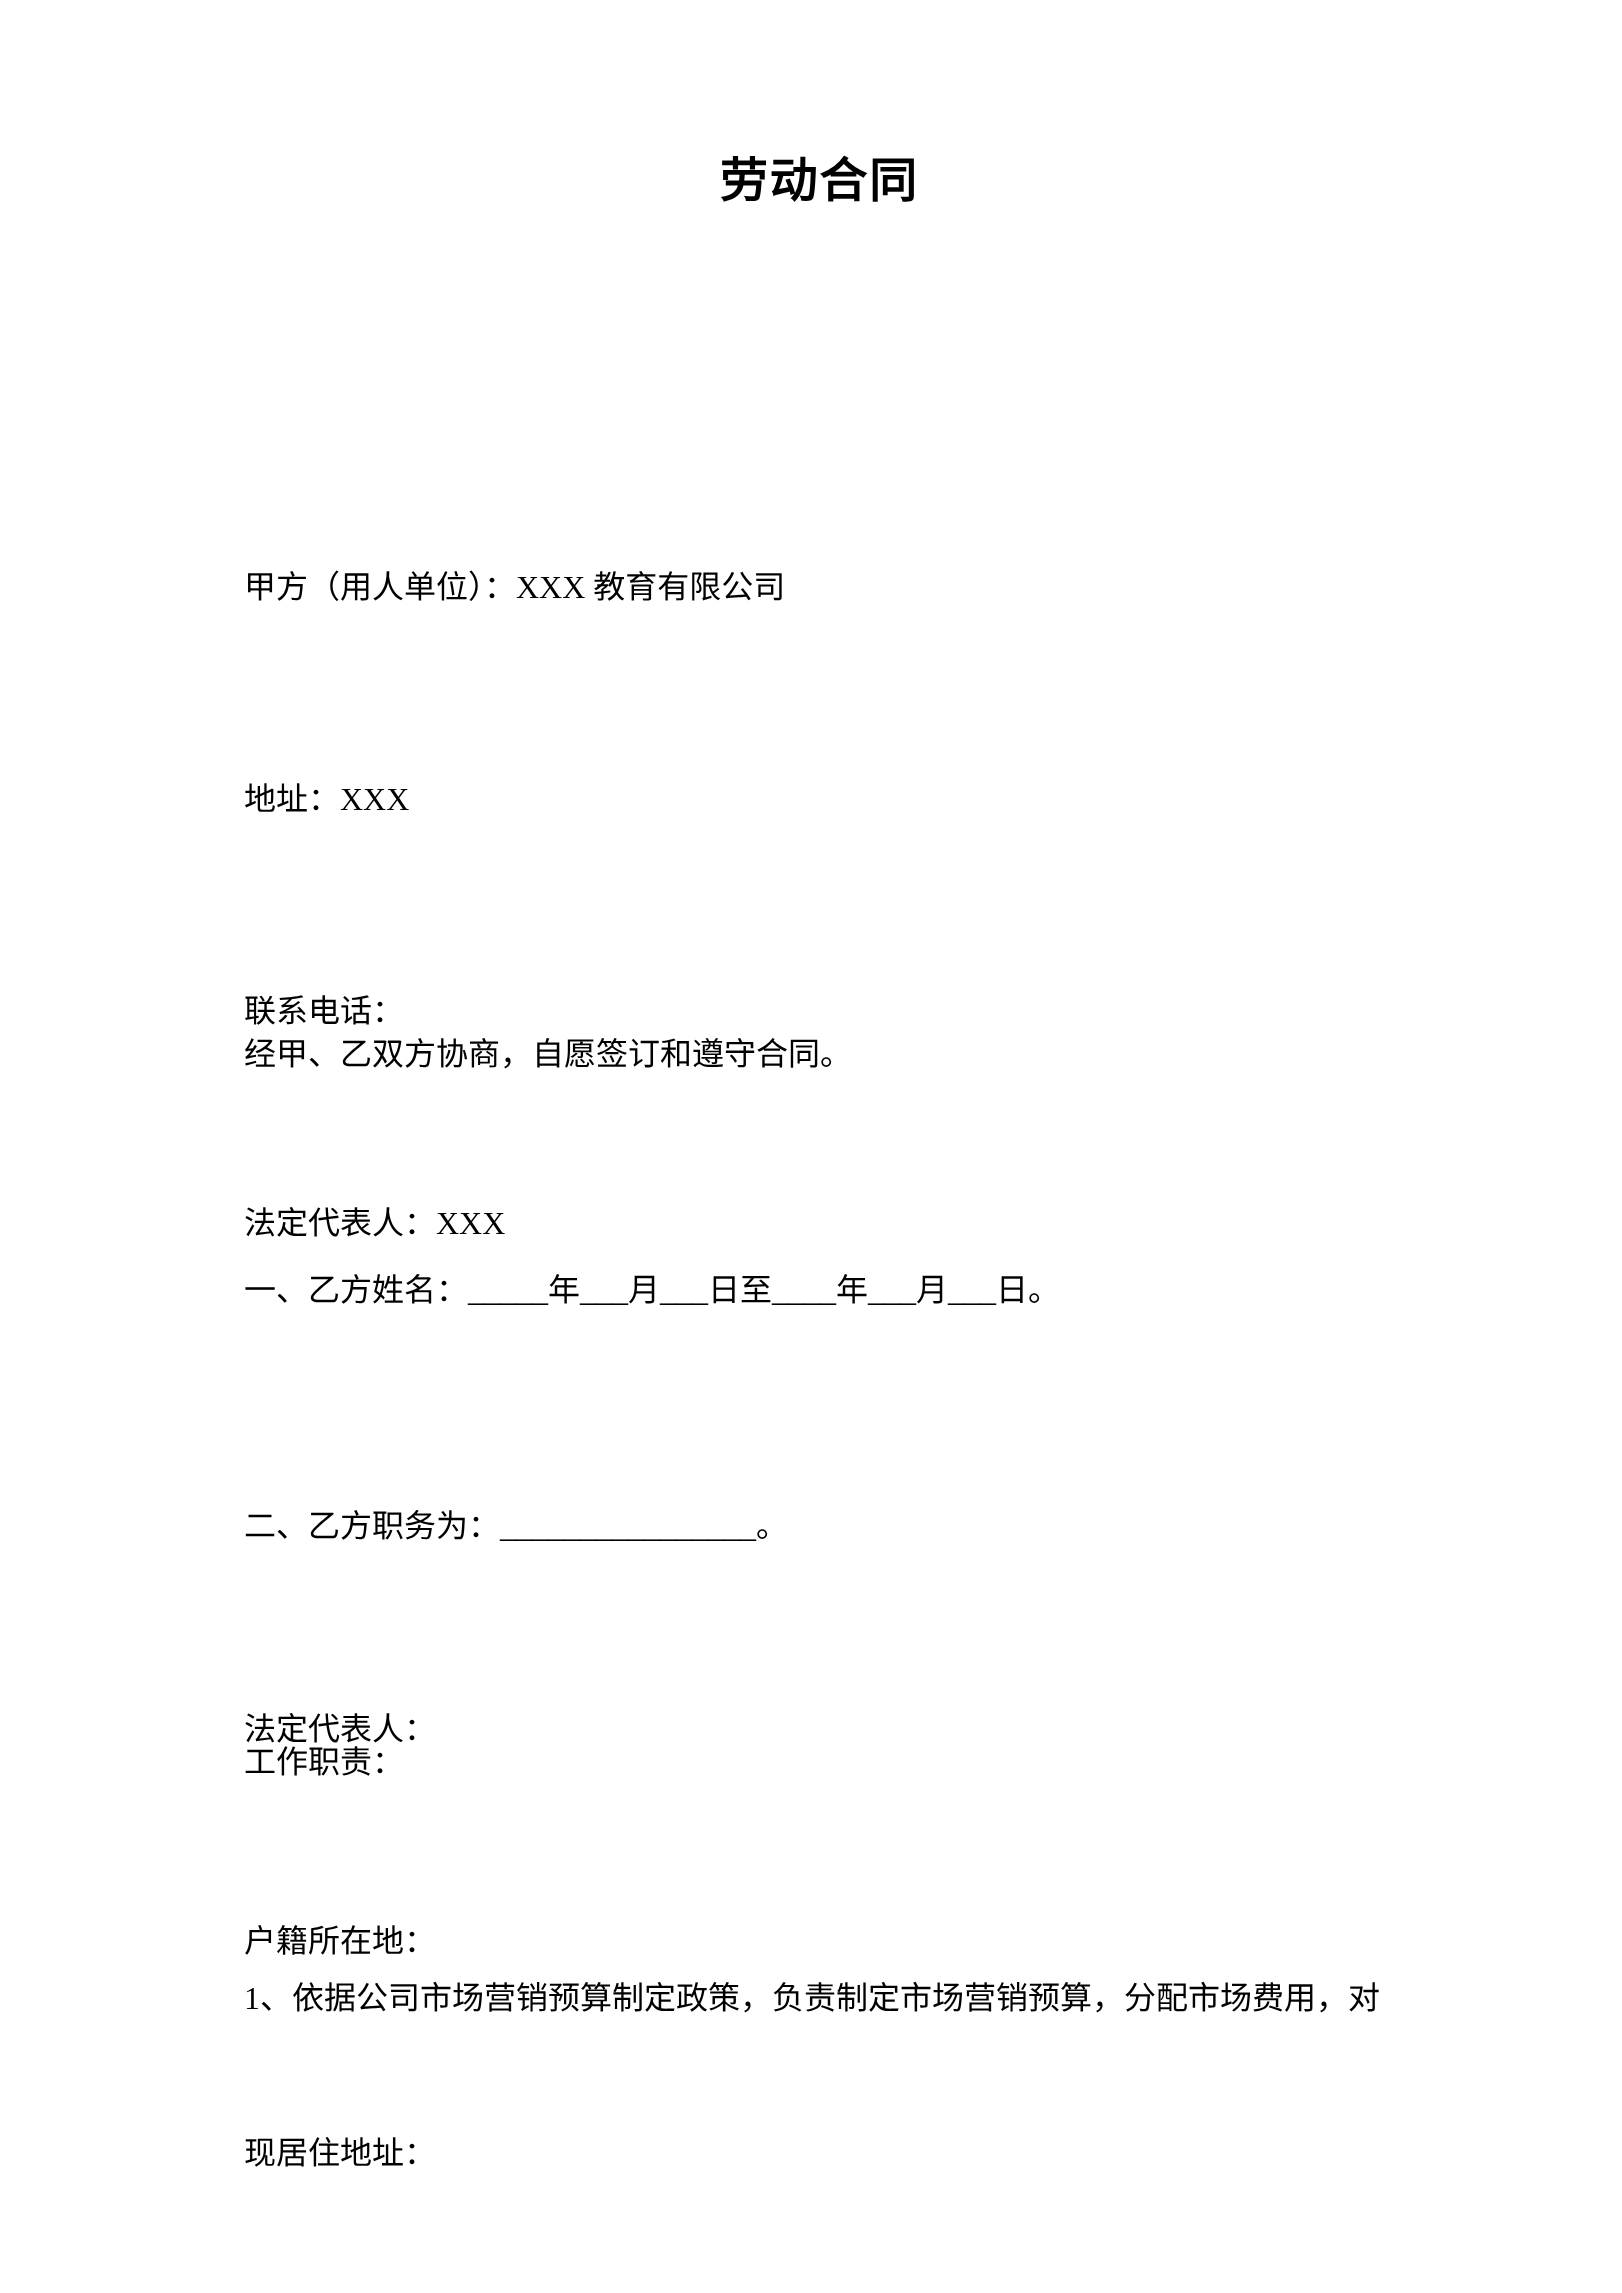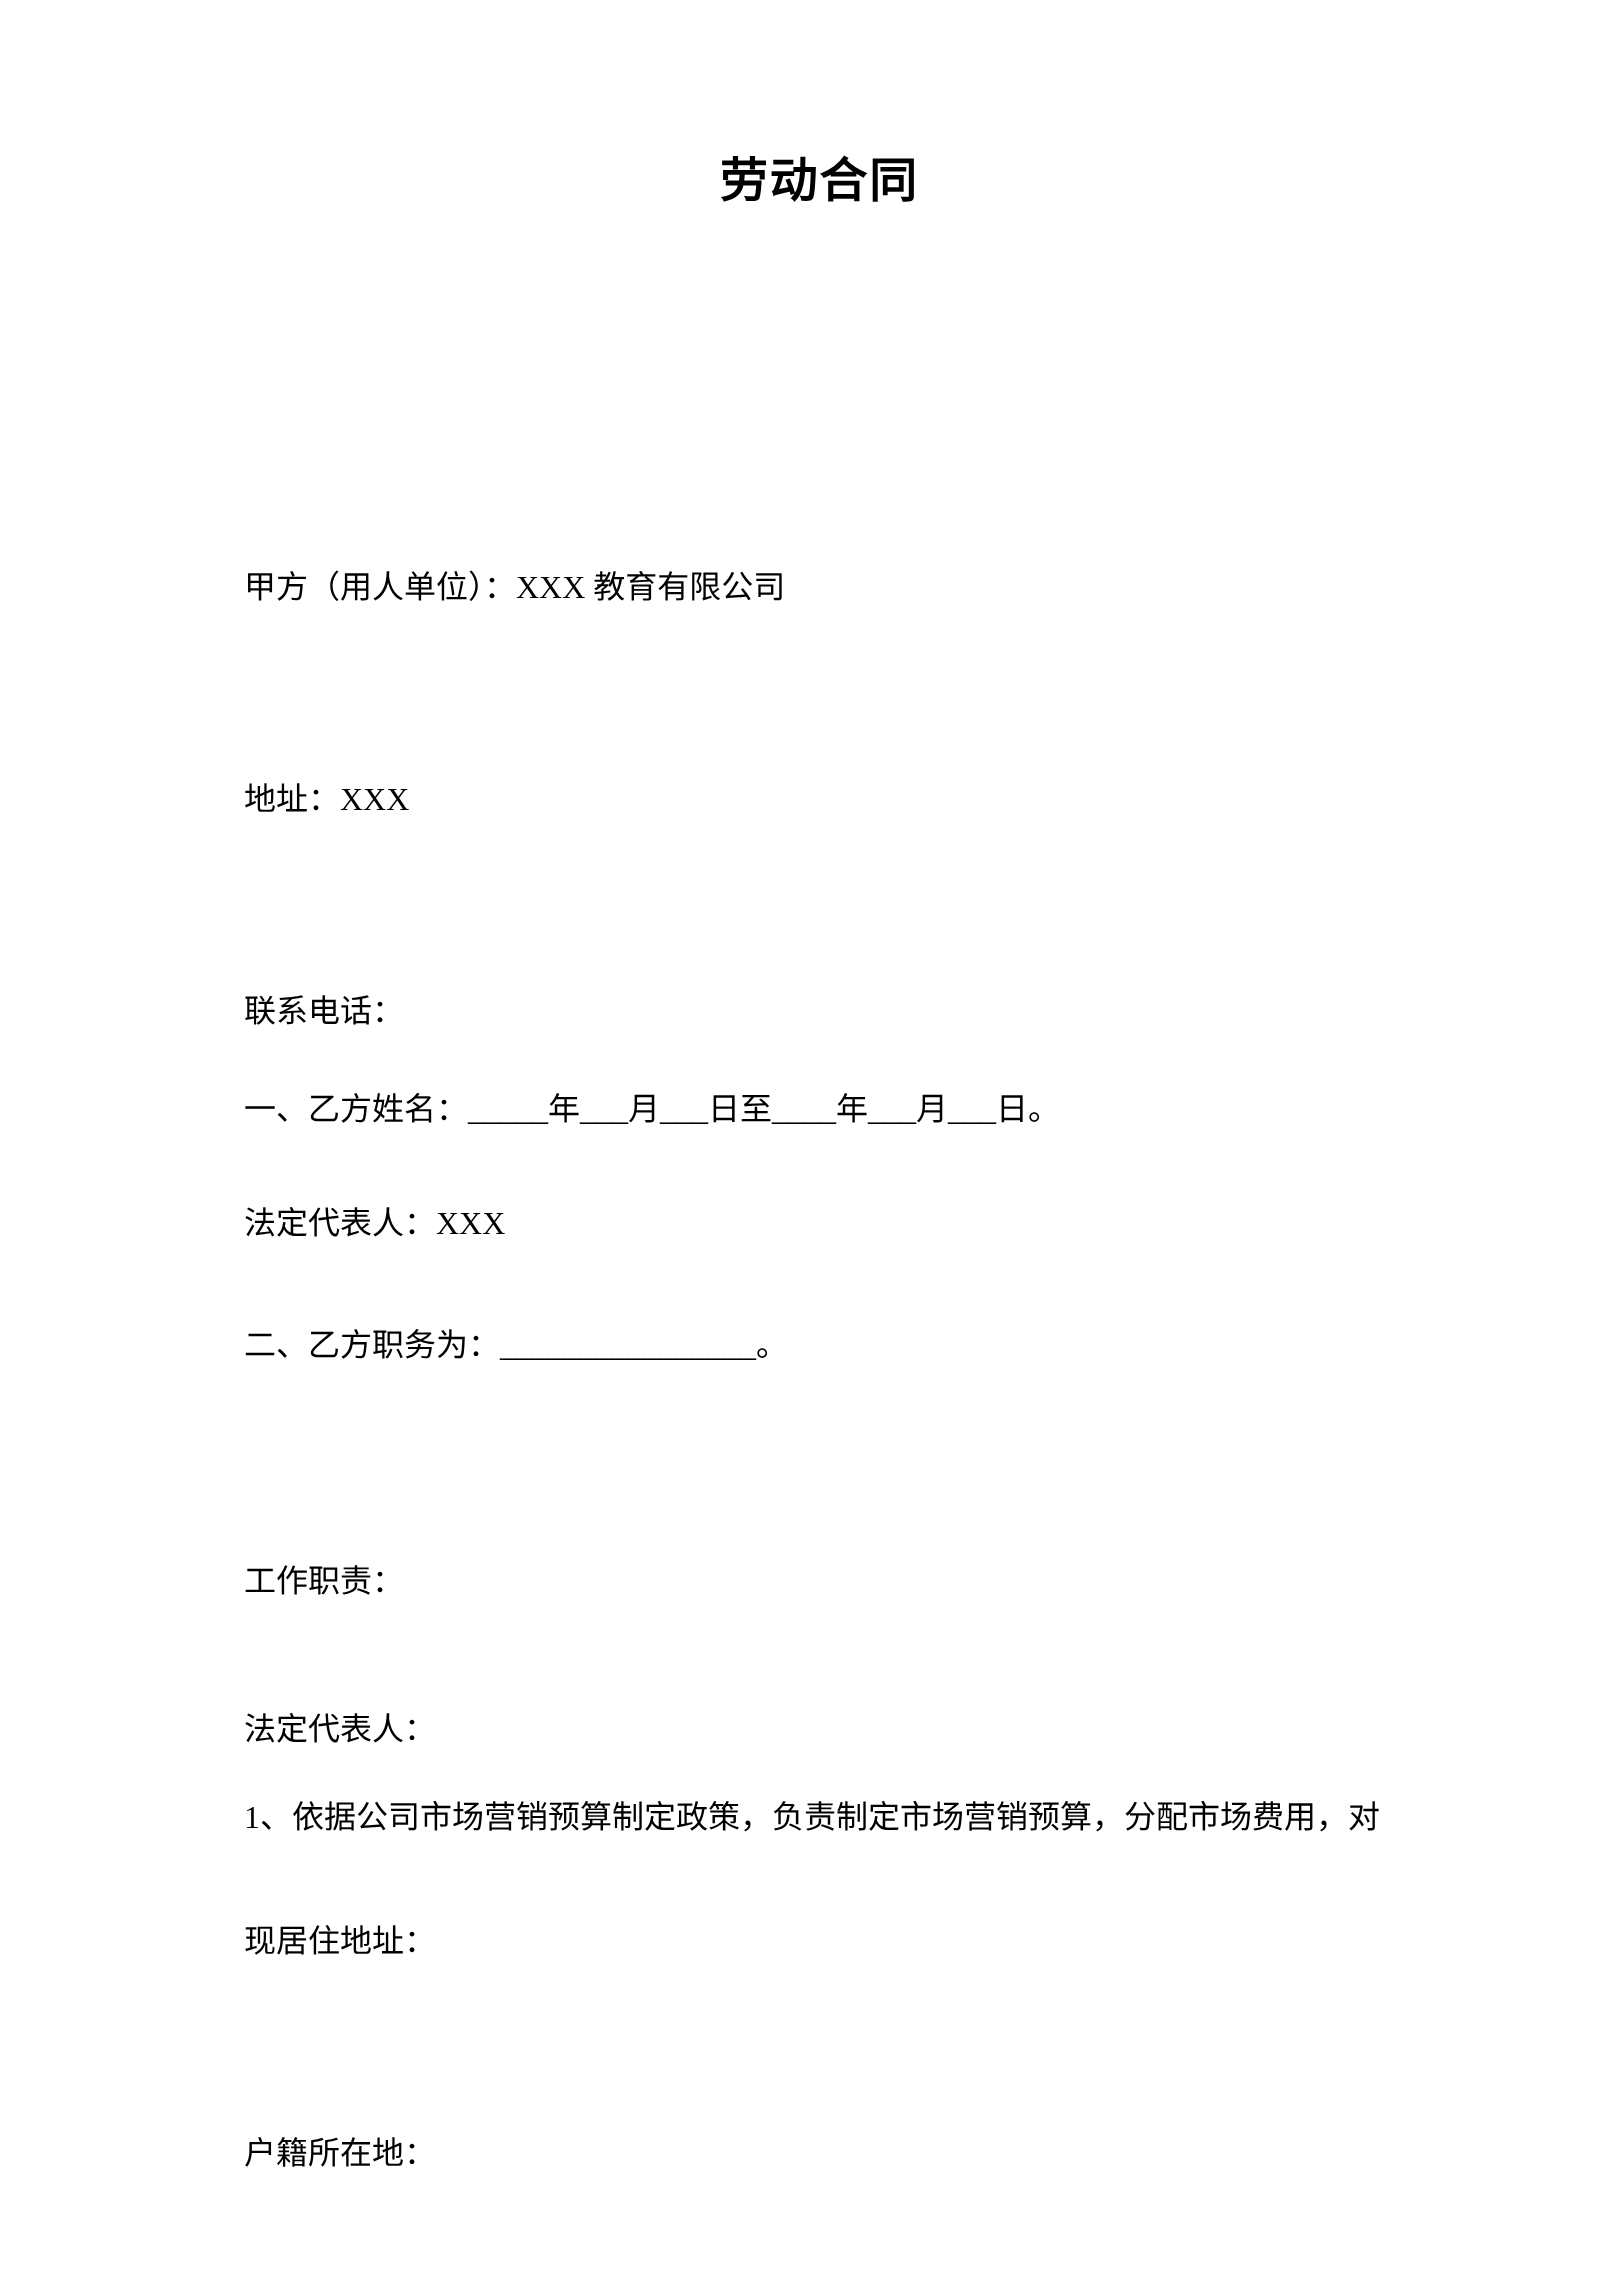--- a/index.html
+++ b/index.html
@@ -71,33 +71,34 @@
       
         <div class="line">联系电话：</div>
       
         <div class="line">法定代表人：XXX</div>
       </div>
     <div class="party-b-block">
       
     
         <div class="line">法定代表人：</div>
       
+        <div class="line">户籍所在地：</div>
+      
         <div class="line">现居住地址：</div>
-      
-        <div class="line">户籍所在地：</div>
       
         <div class="line">身份证号码：</div>
       
         
       </div>
   </section>
 
   <section class="contract-body">
     
   
+      <div class="line">经甲、乙双方协商，自愿签订和遵守合同。</div>
     
       <div class="line">一、乙方姓名：_____年___月___日至____年___月___日。</div>
     
       <div class="line">二、乙方职务为：________________。</div>
     
       <div class="line">工作职责：</div>
     
       <div class="line">1、依据公司市场营销预算制定政策，负责制定市场营销预算，分配市场费用，对</div>
     
     

